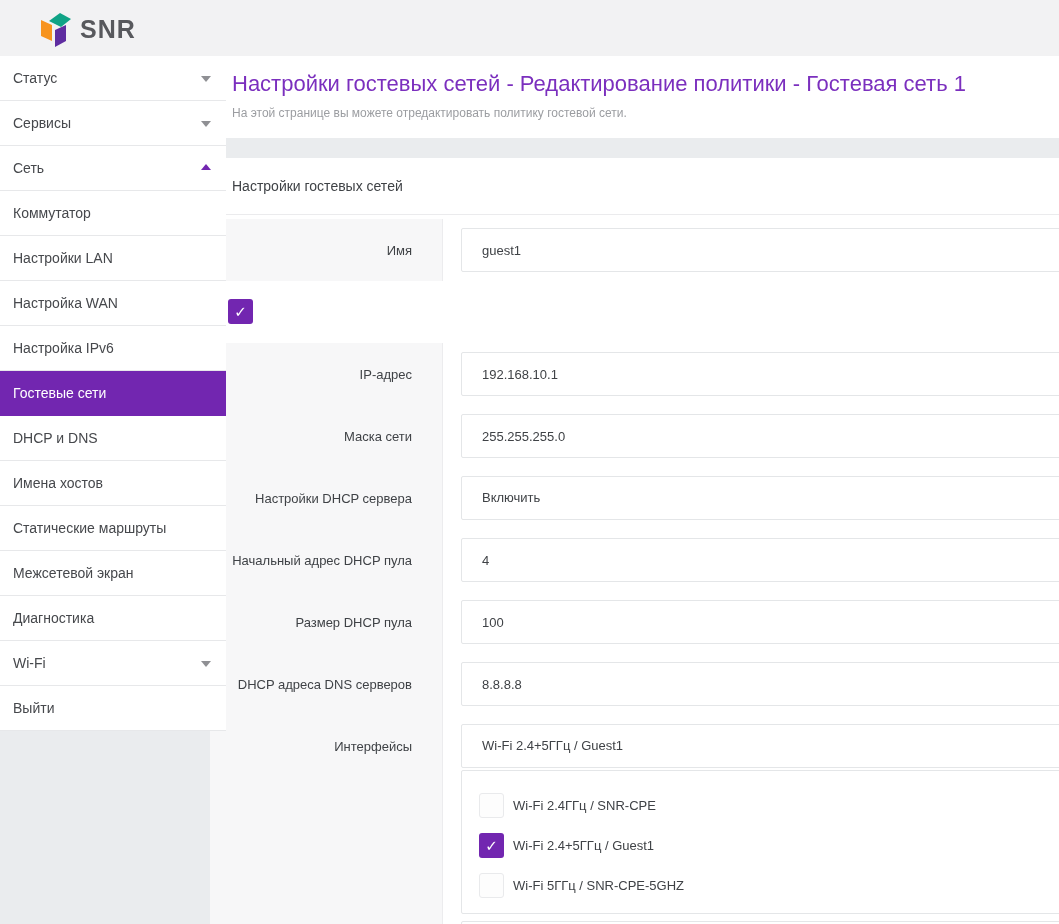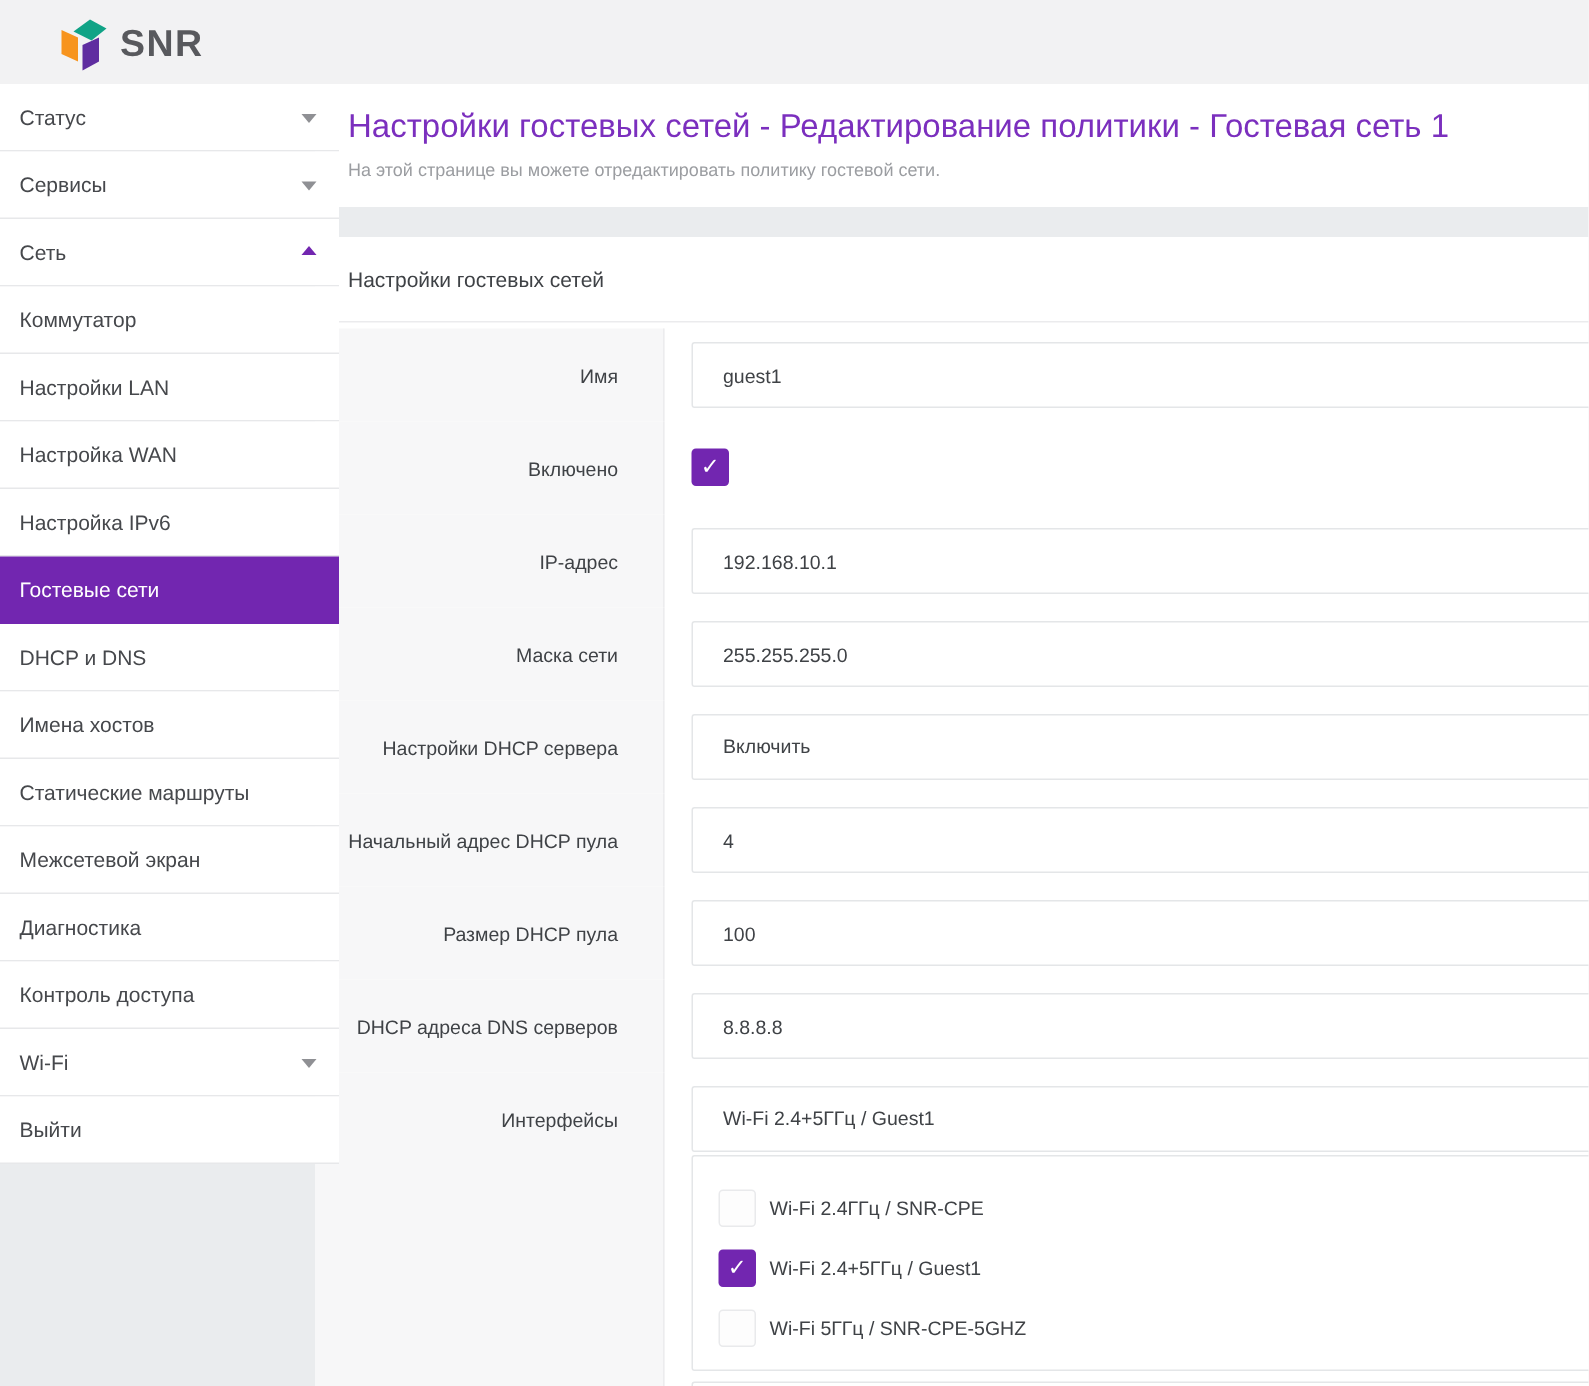--- a/index.html
+++ b/index.html
@@ -126,23 +126,20 @@
     <div class="sb-item">
       <span class="sb-label">Статические маршруты</span>
     </div>
     <div class="sb-item">
       <span class="sb-label">Межсетевой экран</span>
     </div>
     <div class="sb-item">
       <span class="sb-label">Диагностика</span>
     </div>
     <div class="sb-item">
-      <span class="sb-label">Контроль доступа</span>
-    </div>
-    <div class="sb-item">
       <span class="sb-label">Wi-Fi</span>
       <span class="tri down"></span>
     </div>
     <div class="sb-item">
       <span class="sb-label">Выйти</span>
     </div>
   </div>
 
 <div class="main">
   <div class="title-card">
@@ -152,21 +149,20 @@
   <div class="form-card">
     <div class="card-header">Настройки гостевых сетей</div>
     <div class="form-body" id="form-body">
         <div class="form-row std">
           <div class="label-cell">Имя</div>
           <div class="value-cell">
             <input class="input-box" value="guest1" style="">
           </div>
         </div>
         <div class="form-row std">
-          <div class="label-cell">Включено</div>
           <div class="value-cell">
             <span class="checkbox checked row-checkbox">
               <span class="mark">✓</span>
             </span>
           </div>
         </div>
         <div class="form-row std">
           <div class="label-cell">IP-адрес</div>
           <div class="value-cell">
             <input class="input-box" value="192.168.10.1" style="">

